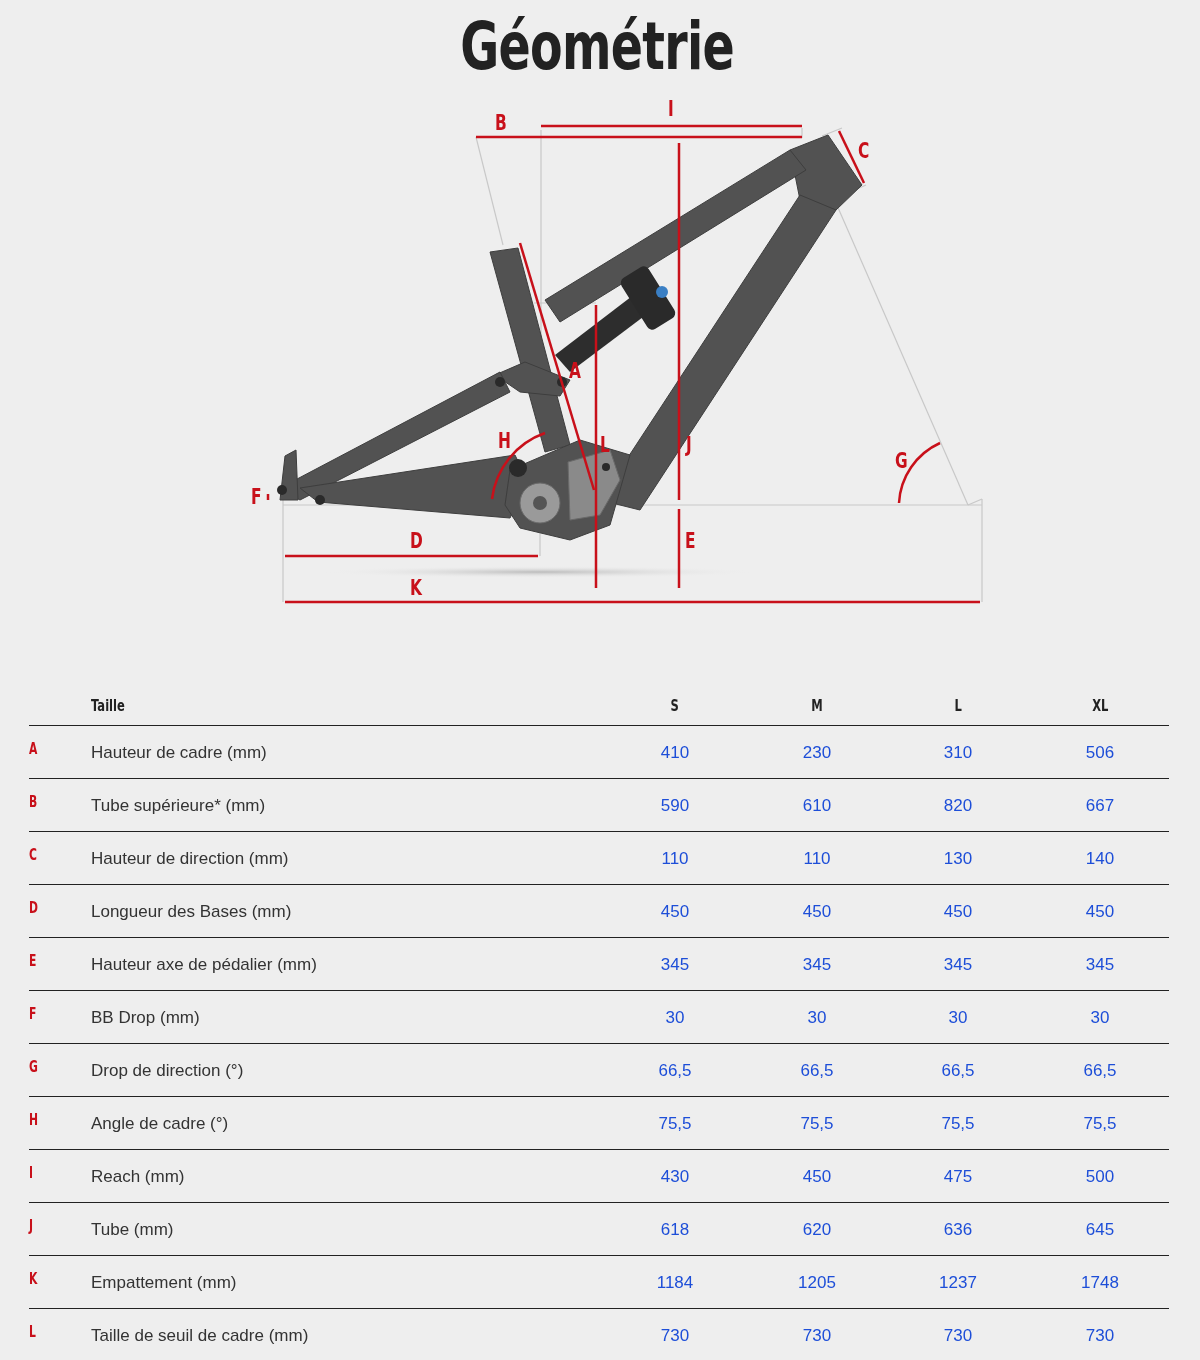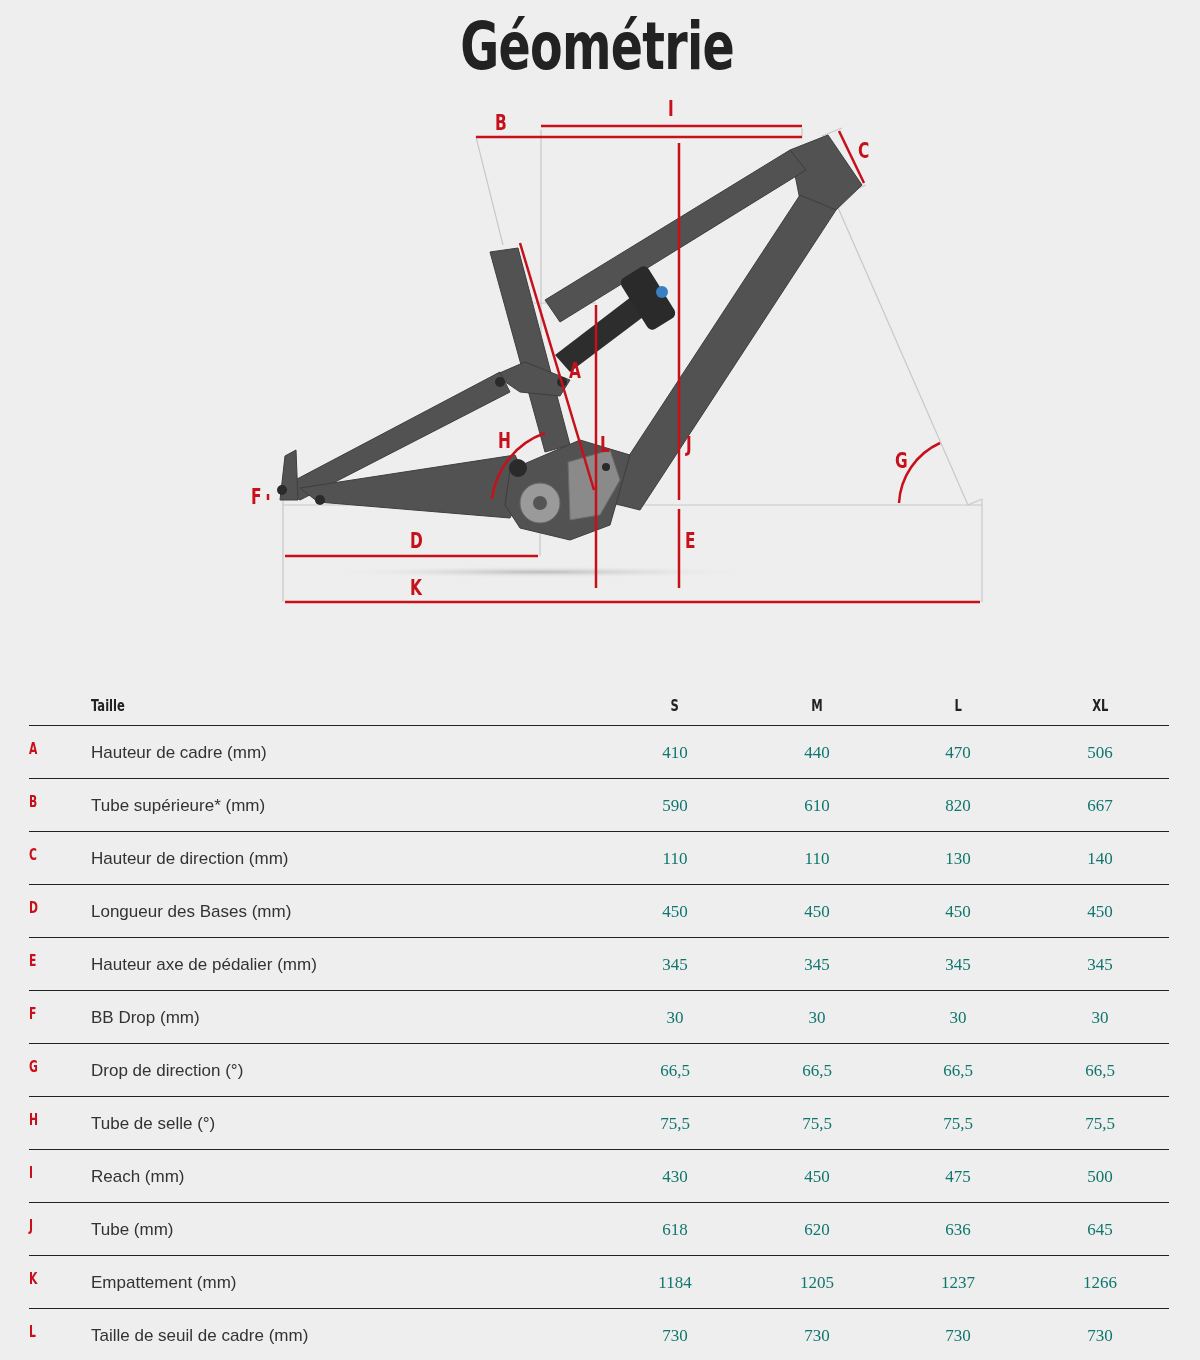--- a/index.html
+++ b/index.html
@@ -28,21 +28,21 @@
     font-size: 16px; color: #222; transform: scaleX(0.72); transform-origin: 0 0;
   }
   .row { position: relative; height: 53px; border-bottom: 1.5px solid #222; }
   .row:last-child { border-bottom: none; }
   .row .letter {
     position: absolute; left: 0; top: 14px; color: #c8101a;
     font-family: "DejaVu Sans", sans-serif; font-weight: bold; font-size: 15px;
     transform: scaleX(0.72); transform-origin: 0 0;
   }
   .row .label { position: absolute; left: 62px; top: 17px; font-size: 17px; color: #333; text-align: right; }
-  .cell { position: absolute; top: 17px; width: 100px; text-align: center; font-size: 17px; color: #0f766e; font-family: Liberation Serif, serif; }
+  .cell { position: absolute; top: 17px; width: 100px; text-align: center; font-size: 17px; color: #1d4ed8; }
   .c0 { left: 596px; } .c1 { left: 738px; } .c2 { left: 879px; } .c3 { left: 1021px; }
   .hc { position: absolute; top: 8px; width: 100px; text-align: center; }
   .hc span {
     display: inline-block; font-family: "DejaVu Sans", sans-serif; font-weight: bold;
     font-size: 16px; color: #222; transform: scaleX(0.72);
   }
 </style>
 </head>
 <body>
 
@@ -148,22 +148,22 @@
     <div class="hc c0"><span>S</span></div>
     <div class="hc c1"><span>M</span></div>
     <div class="hc c2"><span>L</span></div>
     <div class="hc c3"><span>XL</span></div>
   </div>
 
   <div class="row">
     <span class="letter">A</span>
     <span class="label">Hauteur de cadre (mm)</span>
     <span class="cell c0">410</span>
-    <span class="cell c1">440</span>
-    <span class="cell c2">470</span>
+    <span class="cell c1">230</span>
+    <span class="cell c2">310</span>
     <span class="cell c3">506</span>
   </div>
   <div class="row">
     <span class="letter">B</span>
     <span class="label">Tube supérieure* (mm)</span>
     <span class="cell c0">590</span>
     <span class="cell c1">610</span>
     <span class="cell c2">820</span>
     <span class="cell c3">667</span>
   </div>
@@ -202,21 +202,21 @@
   <div class="row">
     <span class="letter">G</span>
     <span class="label">Drop de direction (°)</span>
     <span class="cell c0">66,5</span>
     <span class="cell c1">66,5</span>
     <span class="cell c2">66,5</span>
     <span class="cell c3">66,5</span>
   </div>
   <div class="row">
     <span class="letter">H</span>
-    <span class="label">Tube de selle (°)</span>
+    <span class="label">Angle de cadre (°)</span>
     <span class="cell c0">75,5</span>
     <span class="cell c1">75,5</span>
     <span class="cell c2">75,5</span>
     <span class="cell c3">75,5</span>
   </div>
   <div class="row">
     <span class="letter">I</span>
     <span class="label">Reach (mm)</span>
     <span class="cell c0">430</span>
     <span class="cell c1">450</span>
@@ -230,21 +230,21 @@
     <span class="cell c1">620</span>
     <span class="cell c2">636</span>
     <span class="cell c3">645</span>
   </div>
   <div class="row">
     <span class="letter">K</span>
     <span class="label">Empattement (mm)</span>
     <span class="cell c0">1184</span>
     <span class="cell c1">1205</span>
     <span class="cell c2">1237</span>
-    <span class="cell c3">1266</span>
+    <span class="cell c3">1748</span>
   </div>
   <div class="row">
     <span class="letter">L</span>
     <span class="label">Taille de seuil de cadre (mm)</span>
     <span class="cell c0">730</span>
     <span class="cell c1">730</span>
     <span class="cell c2">730</span>
     <span class="cell c3">730</span>
   </div>
 </div>

